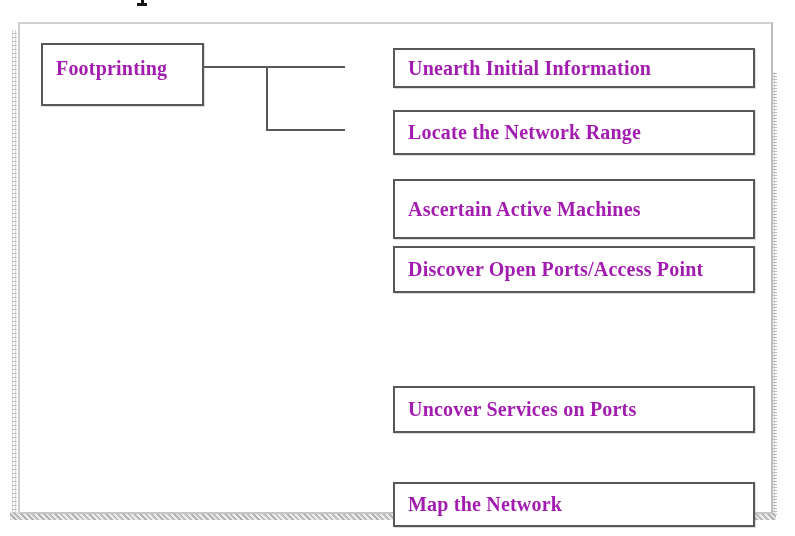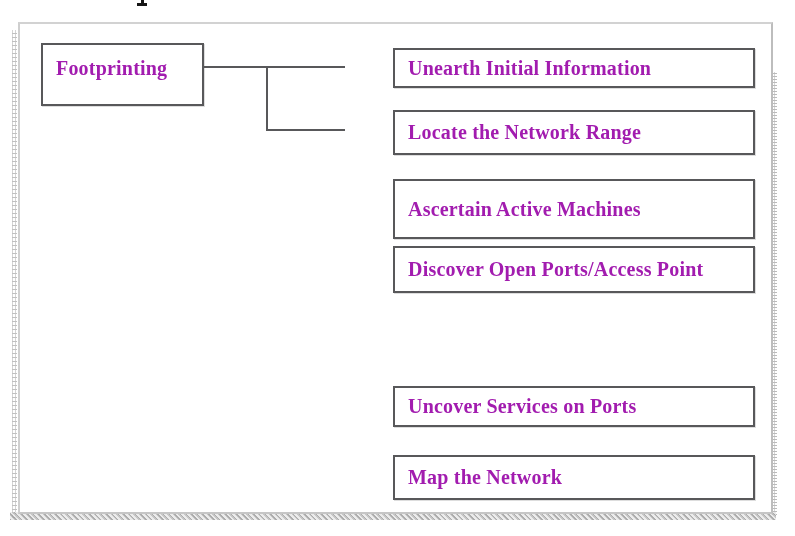--- a/index.html
+++ b/index.html
@@ -79,22 +79,22 @@
     width: 163px; height: 63px;
     align-items: flex-start;
     padding-top: 12px;
   }
   .step { left: 345px; width: 362px; margin-left: 48px; }
   .s0 { top: 48px;  height: 40px; }
   .s1 { top: 110px; height: 45px; }
   .s2 { top: 179px; height: 60px; }
   .s3 { top: 246px; height: 47px; }
   .s4 { top: 313px; height: 47px; }
-  .s5 { top: 386px; height: 41px; }
-  .s6 { top: 455px; height: 45px; }
+  .s5 { top: 386px; height: 47px; }
+  .s6 { top: 482px; height: 45px; }
   
   .conn {
     position: absolute;
     background: #58585a;
   }
   .conn-h1 { left: 204px; top: 66px;  width: 141px; height: 2px; }
   .conn-v  { left: 266px; top: 66px;  width: 2px;   height: 65px; }
   .conn-h2 { left: 266px; top: 129px; width: 79px;  height: 2px; }
 </style>
 </head>

